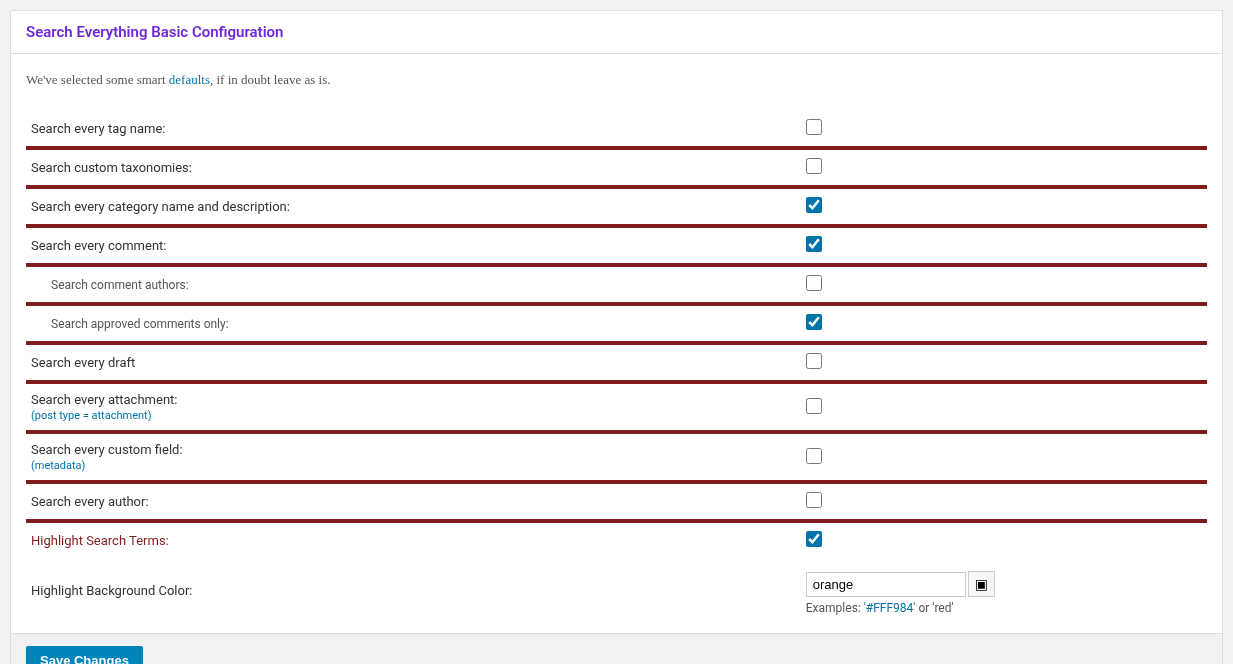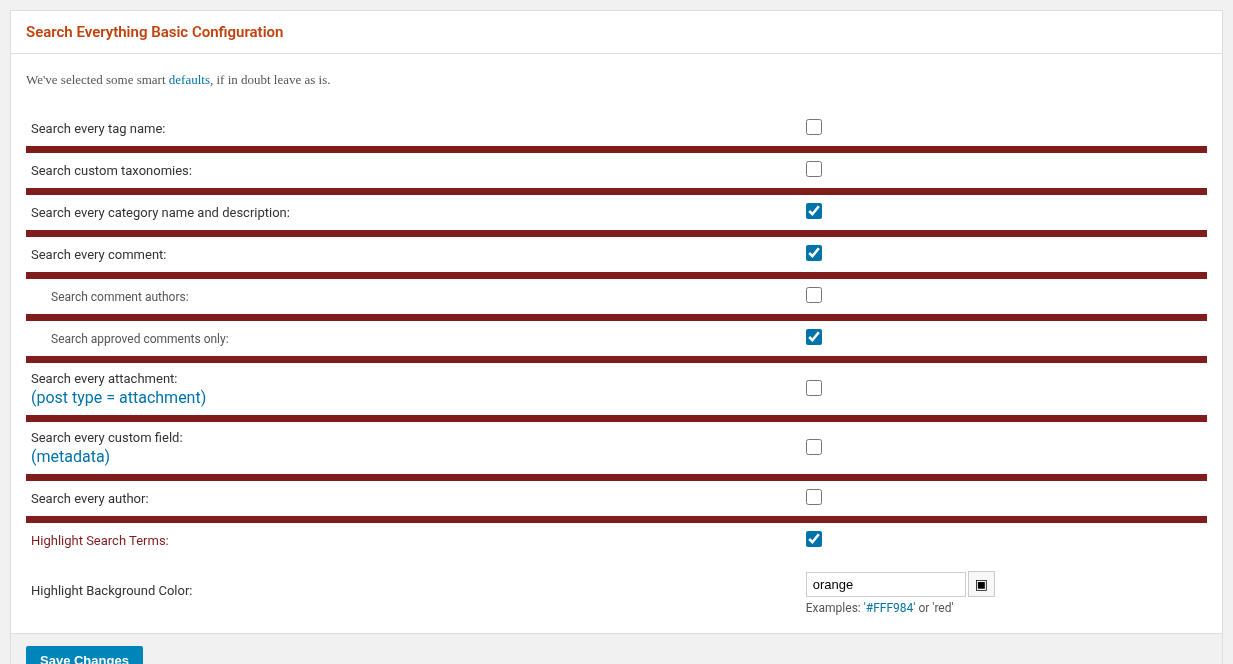--- a/index.html
+++ b/index.html
@@ -17,21 +17,21 @@
     }
     .config-panel {
       background: #fff;
       border: 1px solid #ddd;
       margin: 10px;
       padding: 0;
     }
     .panel-title {
       font-size: 15px;
       font-weight: 600;
-      color: #c2410c;
+      color: #6d28d9;
       padding: 12px 15px;
       border-bottom: 1px solid #ddd;
     }
     .panel-body {
       padding: 10px 15px;
     }
     .intro-text {
       font-size: 13px;
       color: #555;
       margin-bottom: 15px;
@@ -40,21 +40,21 @@
     }
     .intro-text a, .link-style {
       color: #0073aa;
       text-decoration: none;
     }
     .settings-table {
       width: 100%;
       border-collapse: collapse;
     }
     .settings-table tr {
-      border-bottom: 7px solid #7f1d1d;
+      border-bottom: 4px solid #7f1d1d;
     }
     .settings-table tr:last-child {
       border-bottom: none;
     }
     .settings-table td {
       padding: 8px 5px;
       vertical-align: middle;
     }
     .settings-table td:first-child {
       width: 380px;
@@ -66,21 +66,21 @@
       text-align: left;
     }
     .label-main {
       font-size: 13px;
       color: #333;
     }
     .label-main.blue {
       color: #7f1d1d;
     }
     .label-sub {
-      font-size: 16px;
+      font-size: 11px;
       color: #0073aa;
       margin-top: 2px;
     }
     .label-indented {
       padding-left: 20px;
       font-size: 12px;
       color: #555;
     }
     input[type="checkbox"] {
       width: 16px;
@@ -180,20 +180,26 @@
               <td>
                 <div class="label-main label-indented">Search comment authors:</div>
               </td>
               <td><input type="checkbox" style=""></td>
             </tr>
             <tr>
               <td>
                 <div class="label-main label-indented">Search approved comments only:</div>
               </td>
               <td><input type="checkbox" checked="" style=""></td>
+            </tr>
+            <tr>
+              <td>
+                <div class="label-main">Search every draft</div>
+              </td>
+              <td><input type="checkbox" style=""></td>
             </tr>
             <tr>
               <td>
                 <div class="label-main">Search every attachment:</div>
                 <div class="label-sub">(post type = attachment)</div>
               </td>
               <td><input type="checkbox" style=""></td>
             </tr>
             <tr>
               <td>

